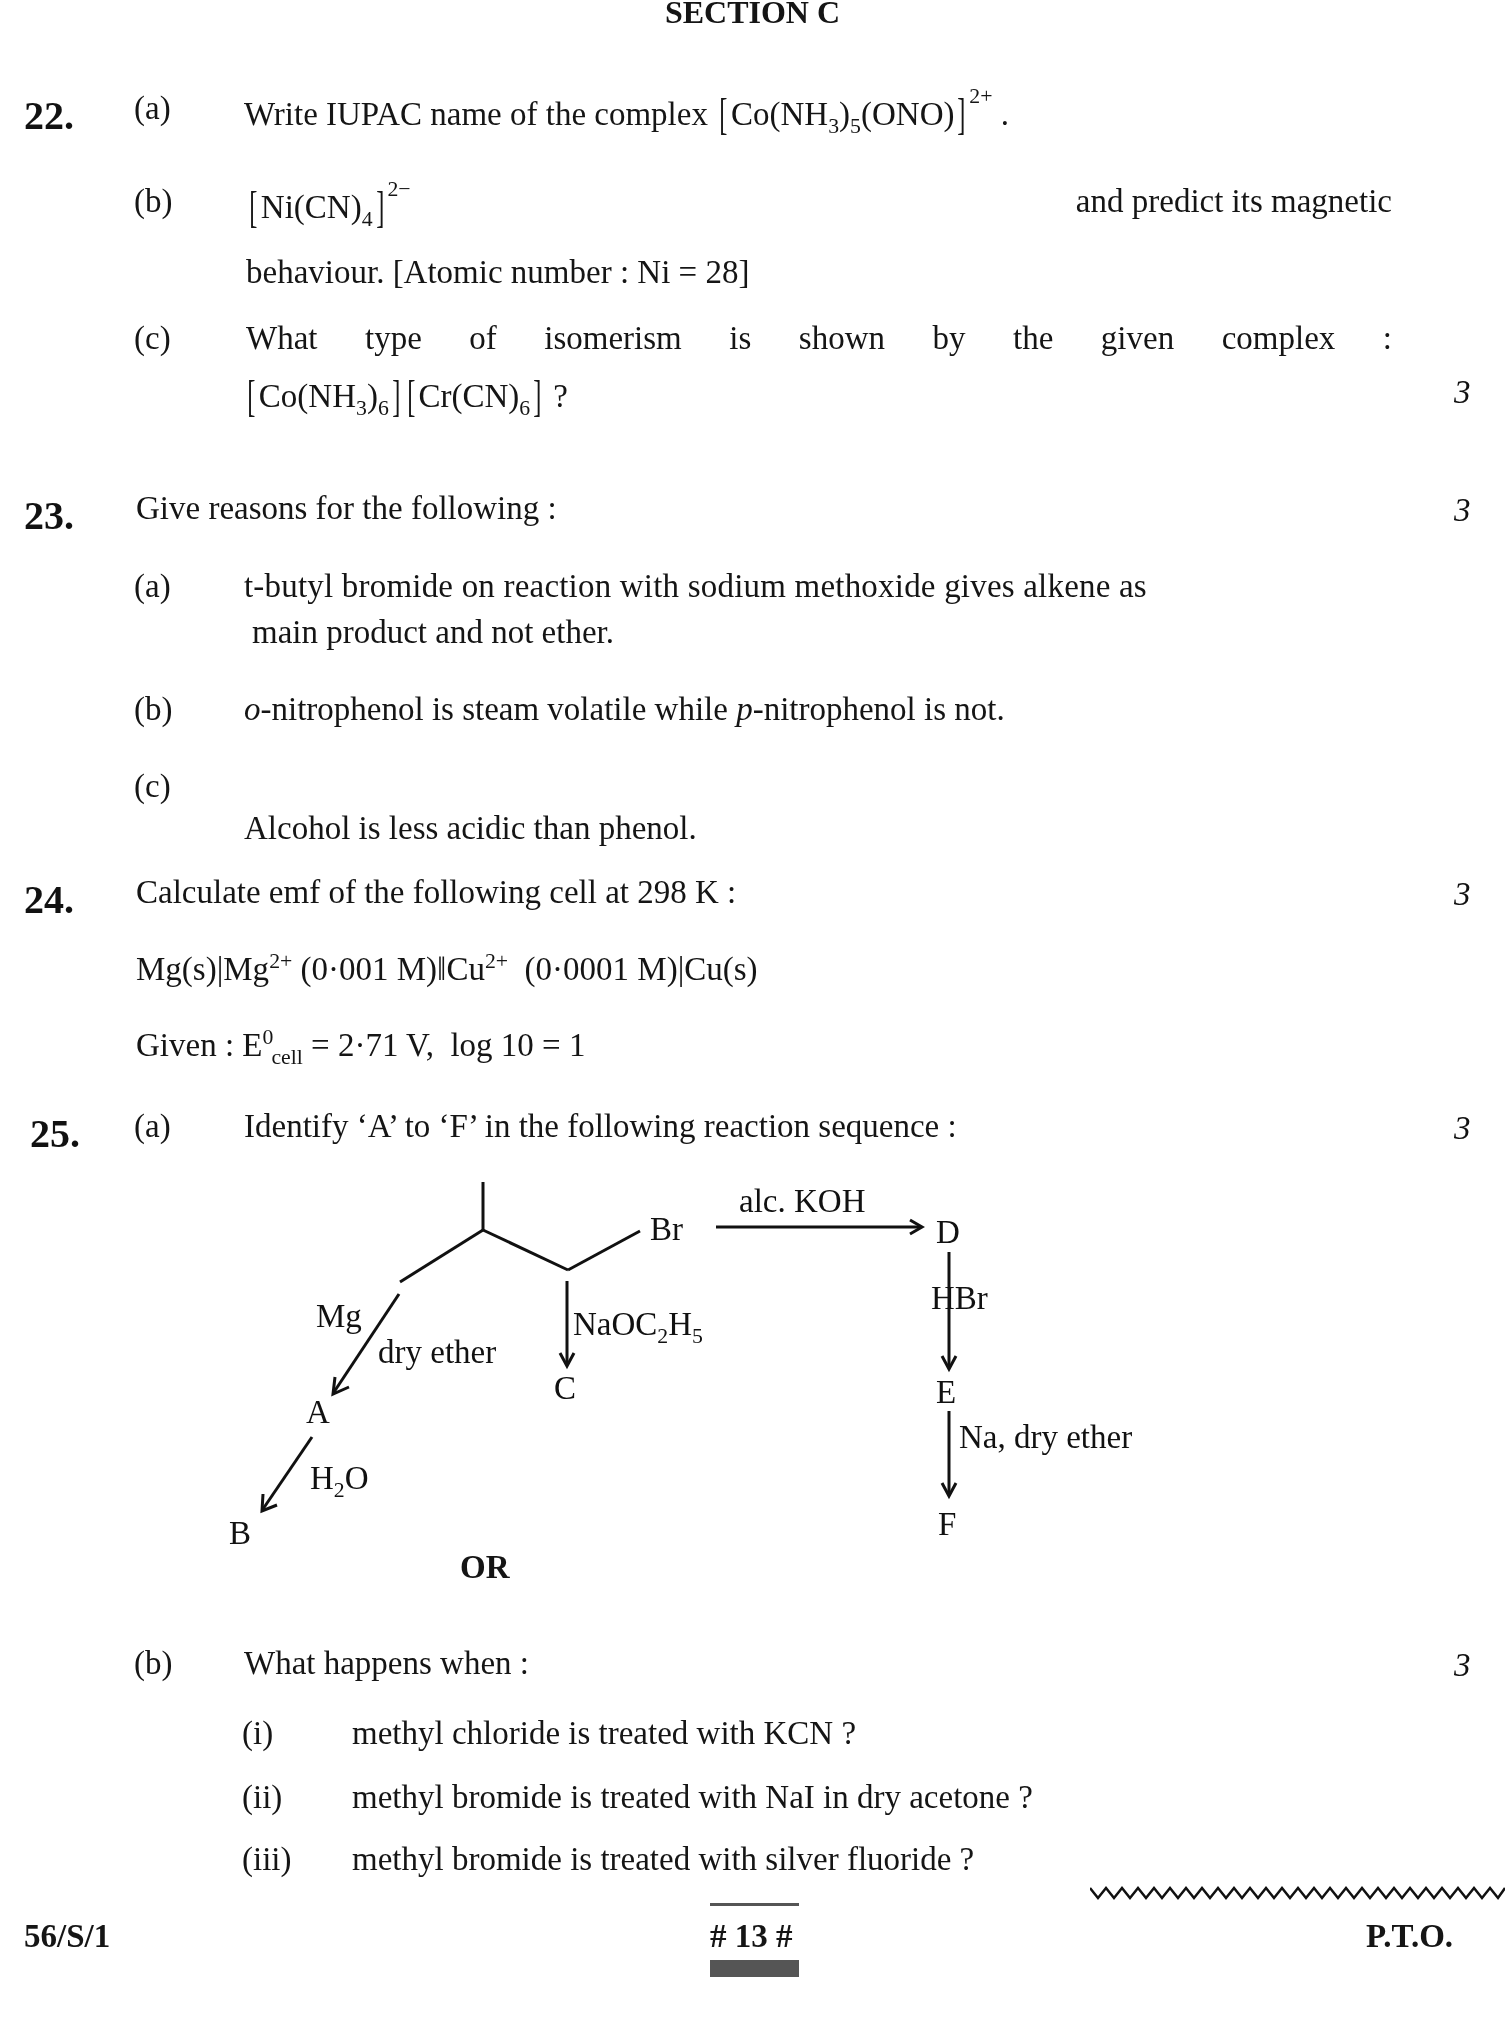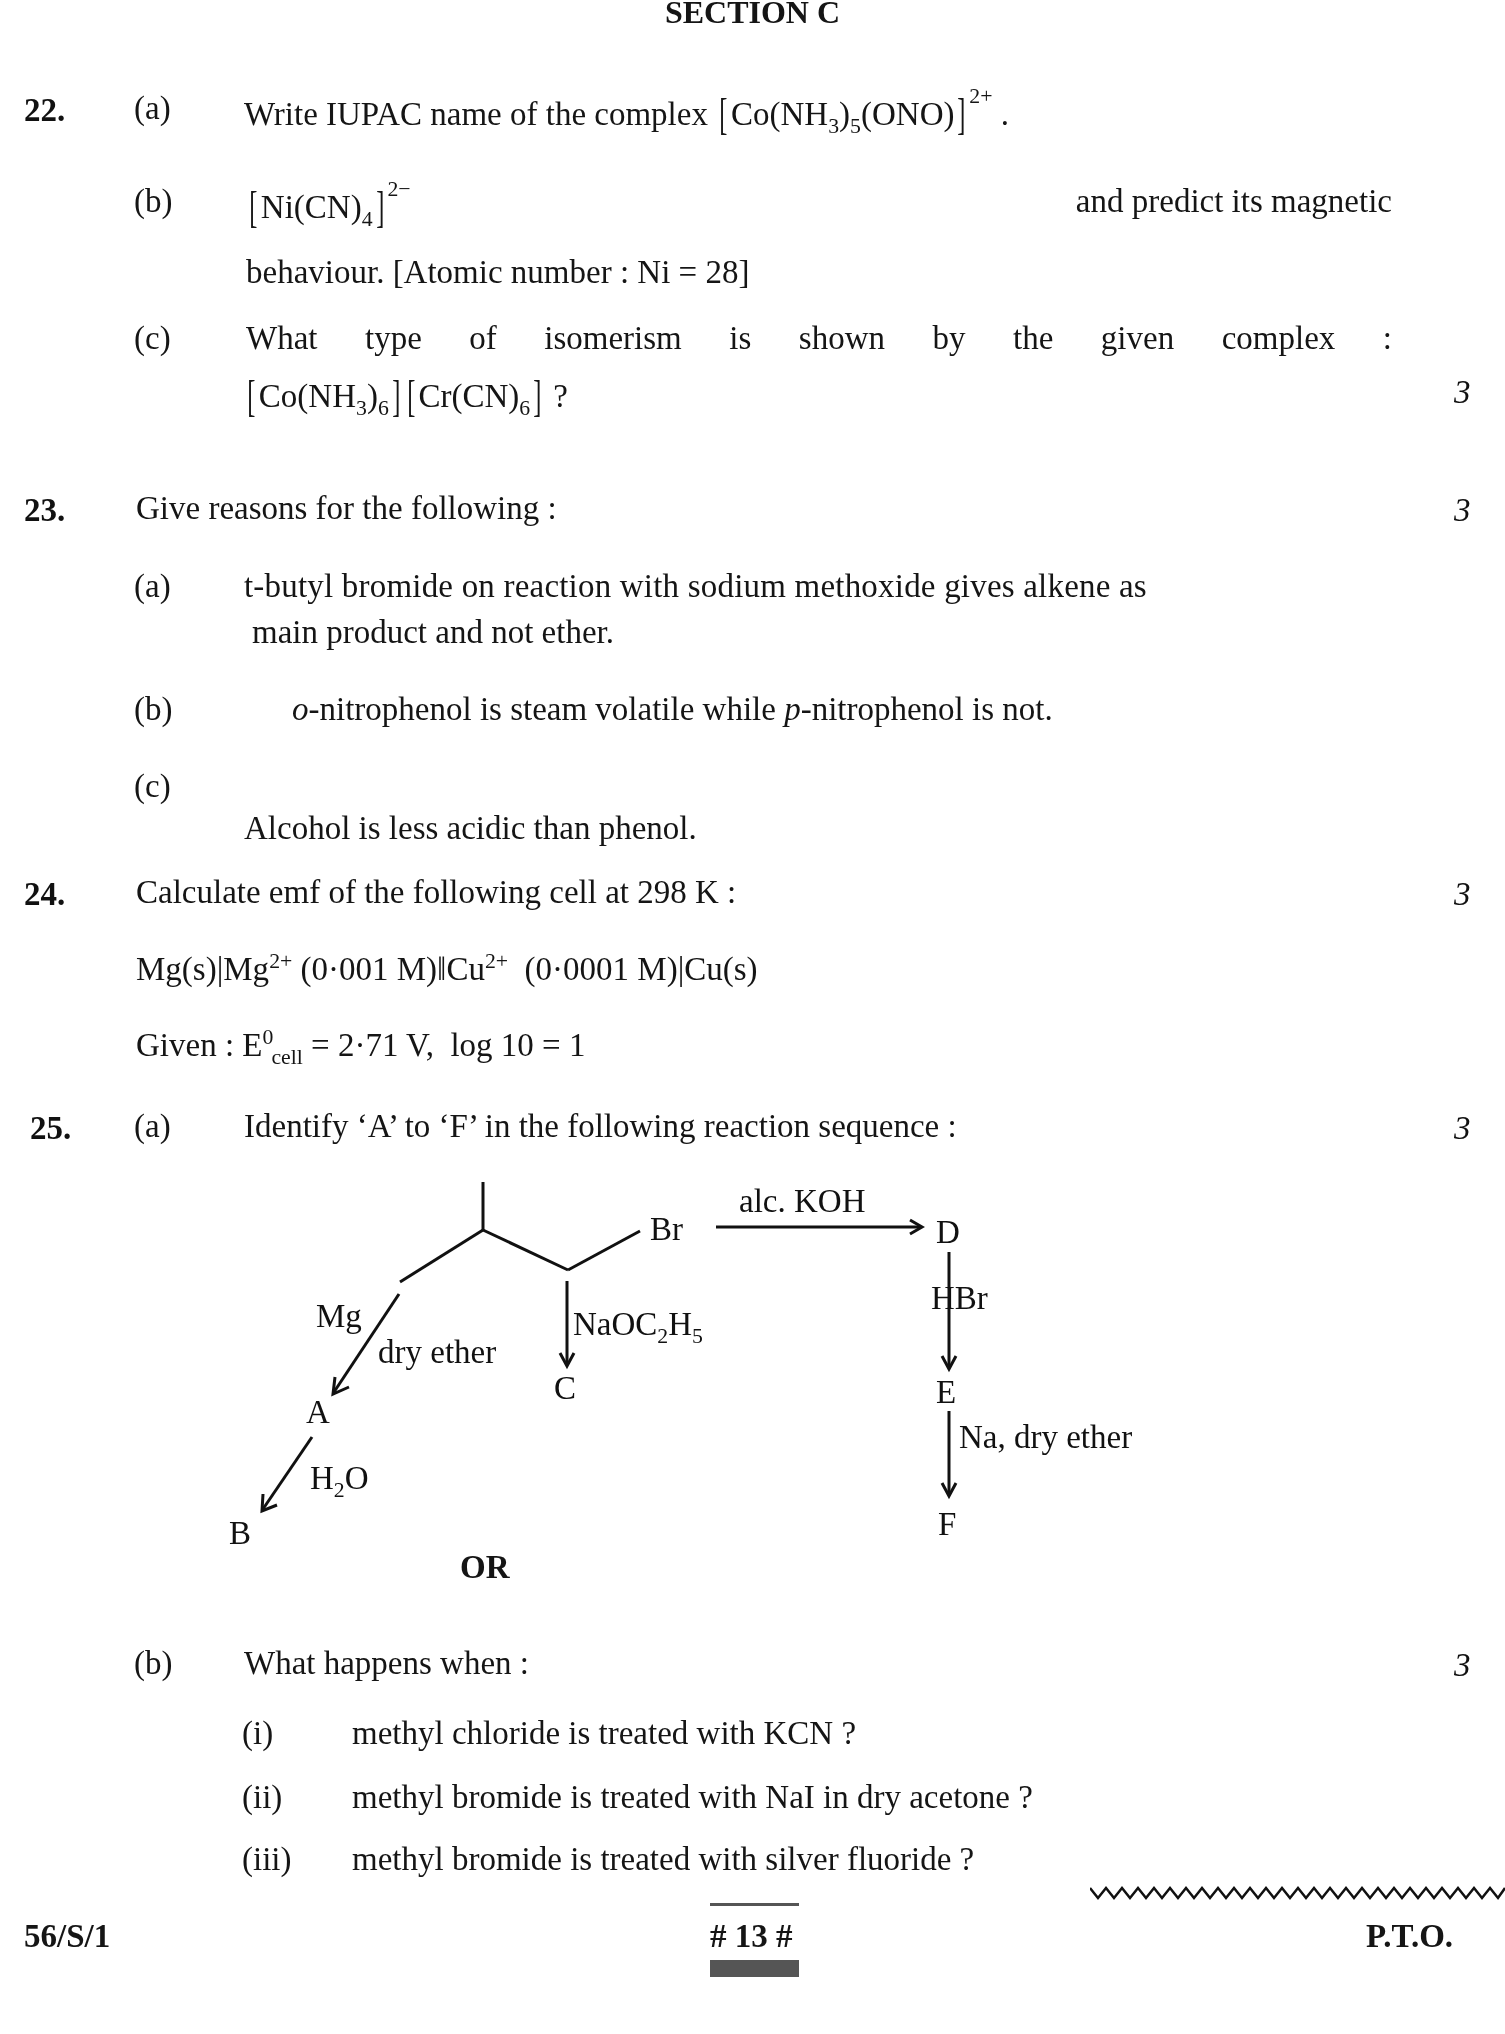--- a/index.html
+++ b/index.html
@@ -5,21 +5,21 @@
   html, body { margin: 0; padding: 0; background: #ffffff; }
   body {
     width: 1505px; height: 2034px; position: relative; overflow: hidden;
     font-family: "DejaVu Serif", "Liberation Serif", serif;
     color: #111111;
   }
   .page { position: absolute; left: 0; top: 0; width: 1505px; height: 2034px; }
   .abs { position: absolute; white-space: nowrap; }
   .txt { font-family: "Liberation Serif", "DejaVu Serif", serif; font-size: 33px; line-height: 1; color: #151515; }
   .bold { font-weight: bold; }
-  .qnum { font-family: "Liberation Serif", serif; font-weight: bold; font-size: 33px; }
+  .qnum { font-family: "Liberation Serif", serif; font-weight: bold; font-size: 40px; }
   .marks { font-style: italic; font-size: 33px; font-family: "Liberation Serif", serif; }
   sub, sup { font-size: 0.66em; line-height: 0; }
   .brk { display: inline-block; font-size: 1.35em; font-weight: 100; transform: scaleX(0.55); vertical-align: -4px; }
   .justify { display: flex; justify-content: space-between; }
   .diagram-label { font-family: "Liberation Serif", serif; font-size: 33px; }
   svg .ln { stroke: #111; stroke-width: 3; fill: none; }
 </style>
 </head>
 <body>
 
@@ -72,21 +72,21 @@
   <div>
     <div class="abs qnum" style="left:24px; top:492px;">23.</div>
     <div class="abs txt" style="left:136px; top:492px;">Give reasons for the following :</div>
     <div class="abs marks" style="left:1454px; top:492px;">3</div>
 
     <div class="abs txt" style="left:134px; top:570px;">(a)</div>
     <div class="abs txt" style="left:244px; top:570px; letter-spacing:0.2px;">t-butyl bromide on reaction with sodium methoxide gives alkene as</div>
     <div class="abs txt" style="left:252px; top:616px;font-family:Liberation Serif, serif;">main product and not ether.</div>
 
     <div class="abs txt" style="left:134px; top:693px;">(b)</div>
-    <div class="abs txt" style="left:244px; top:693px;margin-left:48px;">
+    <div class="abs txt" style="left:244px; top:693px;">
       <i>o</i><span>-nitrophenol is steam volatile while </span><i>p</i><span>-nitrophenol is not.</span>
     </div>
 
     <div class="abs txt" style="left:134px; top:770px;">(c)</div>
     <div class="abs txt" style="left:244px; top:812px;text-align:center;">Alcohol is less acidic than phenol.</div>
   </div>
 
   <div>
     <div class="abs qnum" style="left:24px; top:876px;">24.</div>
     <div class="abs txt" style="left:136px; top:876px;">Calculate emf of the following cell at 298 K :</div>

